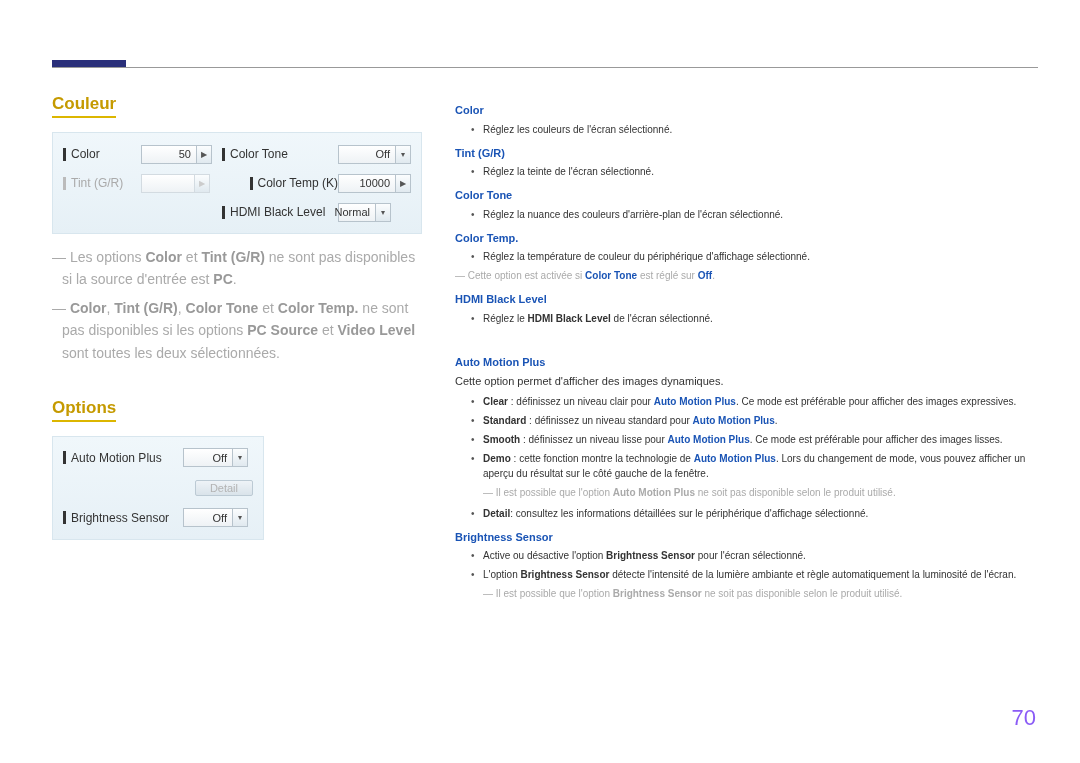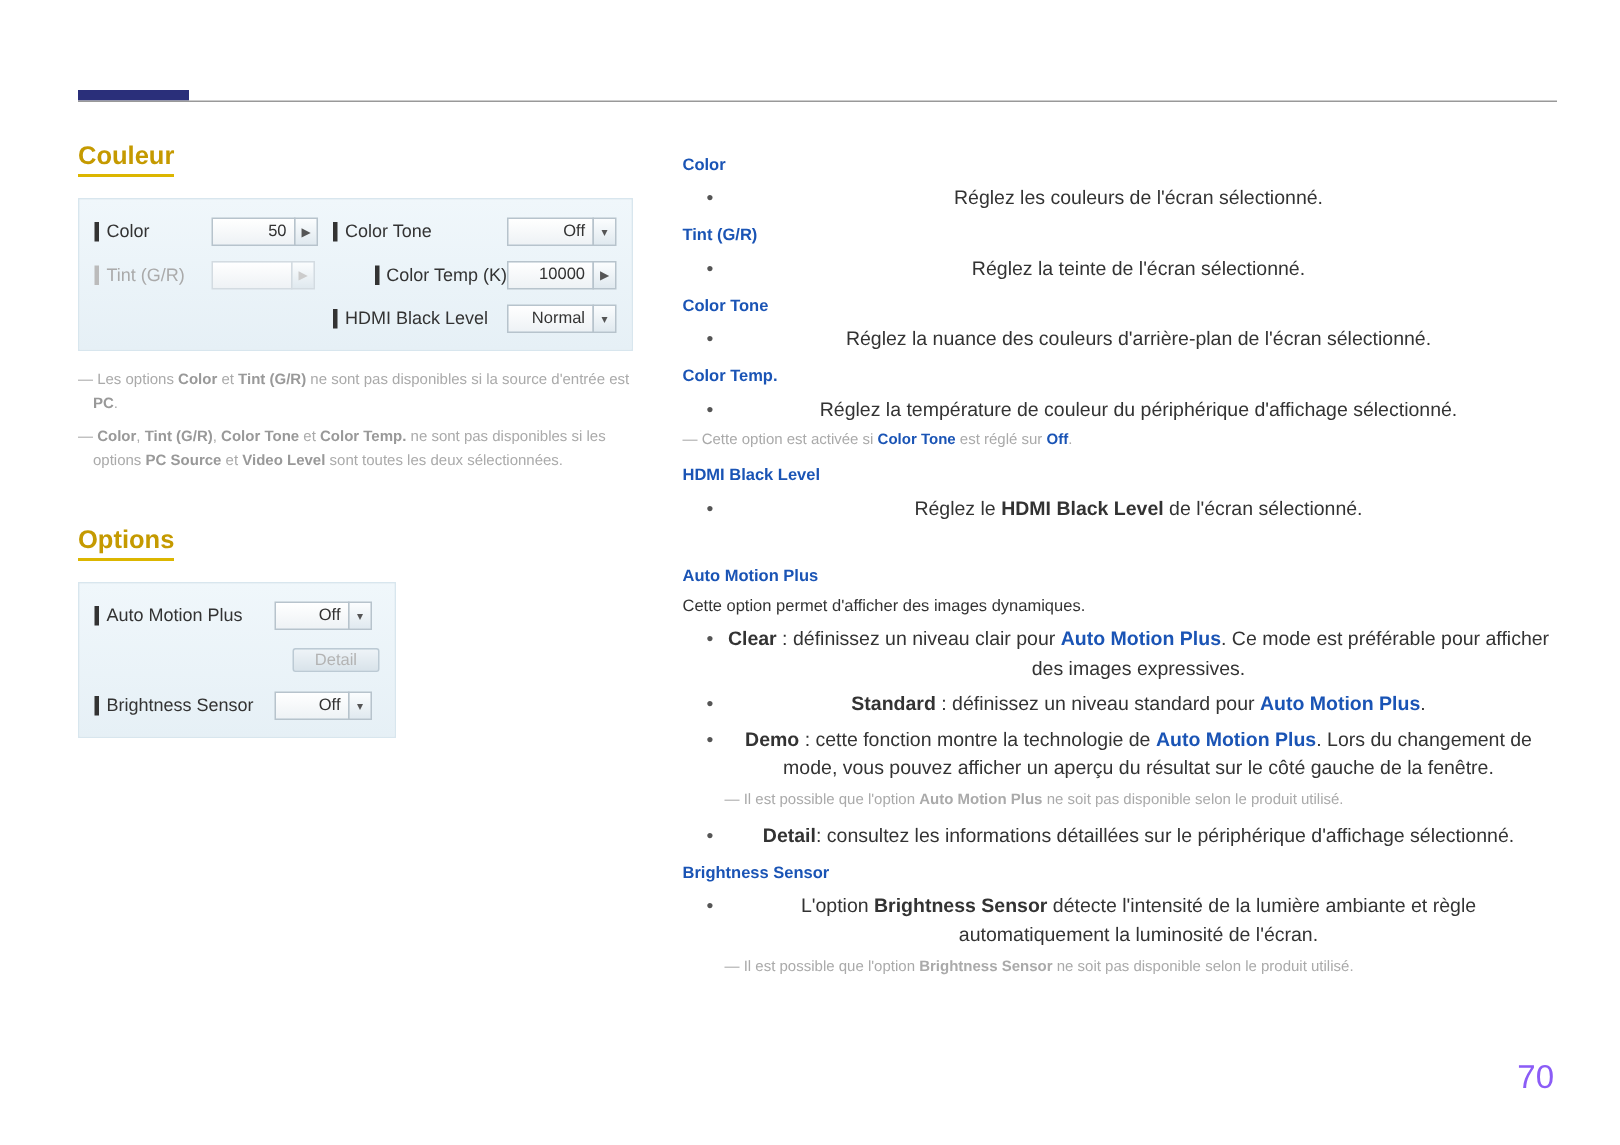--- a/index.html
+++ b/index.html
@@ -97,21 +97,21 @@
     border: 1px solid #b7c3cc;
     display: flex;
     align-items: center;
     justify-content: center;
     font-size: 8px;
     color:#555;
     margin-left: -1px;
   }
   .arrow-btn.disabled { color:#ccc; border-color:#d3dbe1;}
   .note {
-    font-size: 10px;
+    font-size: 14px;
     color: #aaa;
     line-height: 1.6;
     margin-bottom: 6px;
     padding-left: 10px;
     text-indent: -10px;
   }
   .note::before {
     content: "― ";
     color:#aaa;
   }
@@ -120,25 +120,24 @@
   .right-col h4 {
     color: #1a54b5;
     font-size: 11px;
     font-weight: 700;
     margin-top: 8px;
     margin-bottom: 3px;
   }
   .right-col .spacer-top { margin-top: 28px; }
   .right-col ul { list-style: none; padding-left: 18px; }
   .right-col li {
-    font-size: 13px;
+    font-size: 10px;
     margin-bottom: 4px;
     padding-left: 10px;
     position: relative;
-    text-align: center;
   }
   .right-col li::before {
     content: "•";
     position: absolute;
     left: -2px;
     top: 0;
     color:#555;
   }
   .right-col p { font-size:11px; margin-bottom:4px; }
   .right-col .inline-note {
@@ -211,21 +210,21 @@
             <span>Color Temp (K)</span>
           </div>
         <div class="val-box" style="width:58px;">10000</div>
         <div class="arrow-btn">▶</div>
       </div>
       <div class="panel-row">
         <div class="panel-label" style="width:116px;">
             <span class="bar"></span>
             <span>HDMI Black Level</span>
           </div>
-        <div class="val-box" style="width:58px;">Normal</div>
+        <div class="val-box" style="width:38px;">Normal</div>
         <div class="arrow-btn">▾</div>
       </div>
     </div>
   </div>
 
   <div class="note">Les options <b>Color</b> et <b>Tint (G/R)</b> ne sont pas disponibles si la source d'entrée est <b>PC</b>.</div>
   <div class="note"><b>Color</b>, <b>Tint (G/R)</b>, <b>Color Tone</b> et <b>Color Temp.</b> ne sont pas disponibles si les options <b>PC Source</b> et <b>Video Level</b> sont toutes les deux sélectionnées.</div>
 
   <div style="height:28px;"></div>
   <div class="section-title">Options</div>
@@ -278,27 +277,29 @@
   <h4>HDMI Black Level</h4>
   <ul>
       <li>Réglez le <b class="term">HDMI Black Level</b> de l'écran sélectionné.</li>
     </ul>
 
   <h4 class="spacer-top">Auto Motion Plus</h4>
   <p>Cette option permet d'afficher des images dynamiques.</p>
   <ul>
     <li><b class="term">Clear</b> : définissez un niveau clair pour <b class="link">Auto Motion Plus</b>. Ce mode est préférable pour afficher des images expressives.</li>
     <li><b class="term">Standard</b> : définissez un niveau standard pour <b class="link">Auto Motion Plus</b>.</li>
+    <li><b class="term">Smooth</b> : définissez un niveau lisse pour <b class="link">Auto Motion Plus</b>. Ce mode est préférable pour afficher des images lisses.</li>
     <li><b class="term">Demo</b> : cette fonction montre la technologie de <b class="link">Auto Motion Plus</b>. Lors du changement de mode, vous pouvez afficher un aperçu du résultat sur le côté gauche de la fenêtre.</li>
   </ul>
   <div class="inline-note" style="margin-left:28px;">Il est possible que l'option <b>Auto Motion Plus</b> ne soit pas disponible selon le produit utilisé.</div>
   <ul>
       <li><b class="term">Detail</b>: consultez les informations détaillées sur le périphérique d'affichage sélectionné.</li>
     </ul>
 
   <h4>Brightness Sensor</h4>
   <ul>
+    <li>Active ou désactive l'option <b class="term">Brightness Sensor</b> pour l'écran sélectionné.</li>
     <li>L'option <b class="term">Brightness Sensor</b> détecte l'intensité de la lumière ambiante et règle automatiquement la luminosité de l'écran.</li>
   </ul>
   <div class="inline-note" style="margin-left:28px;">Il est possible que l'option <b>Brightness Sensor</b> ne soit pas disponible selon le produit utilisé.</div>
 </div>
 
 <div class="page-num">70</div>
 
 </body></html>

